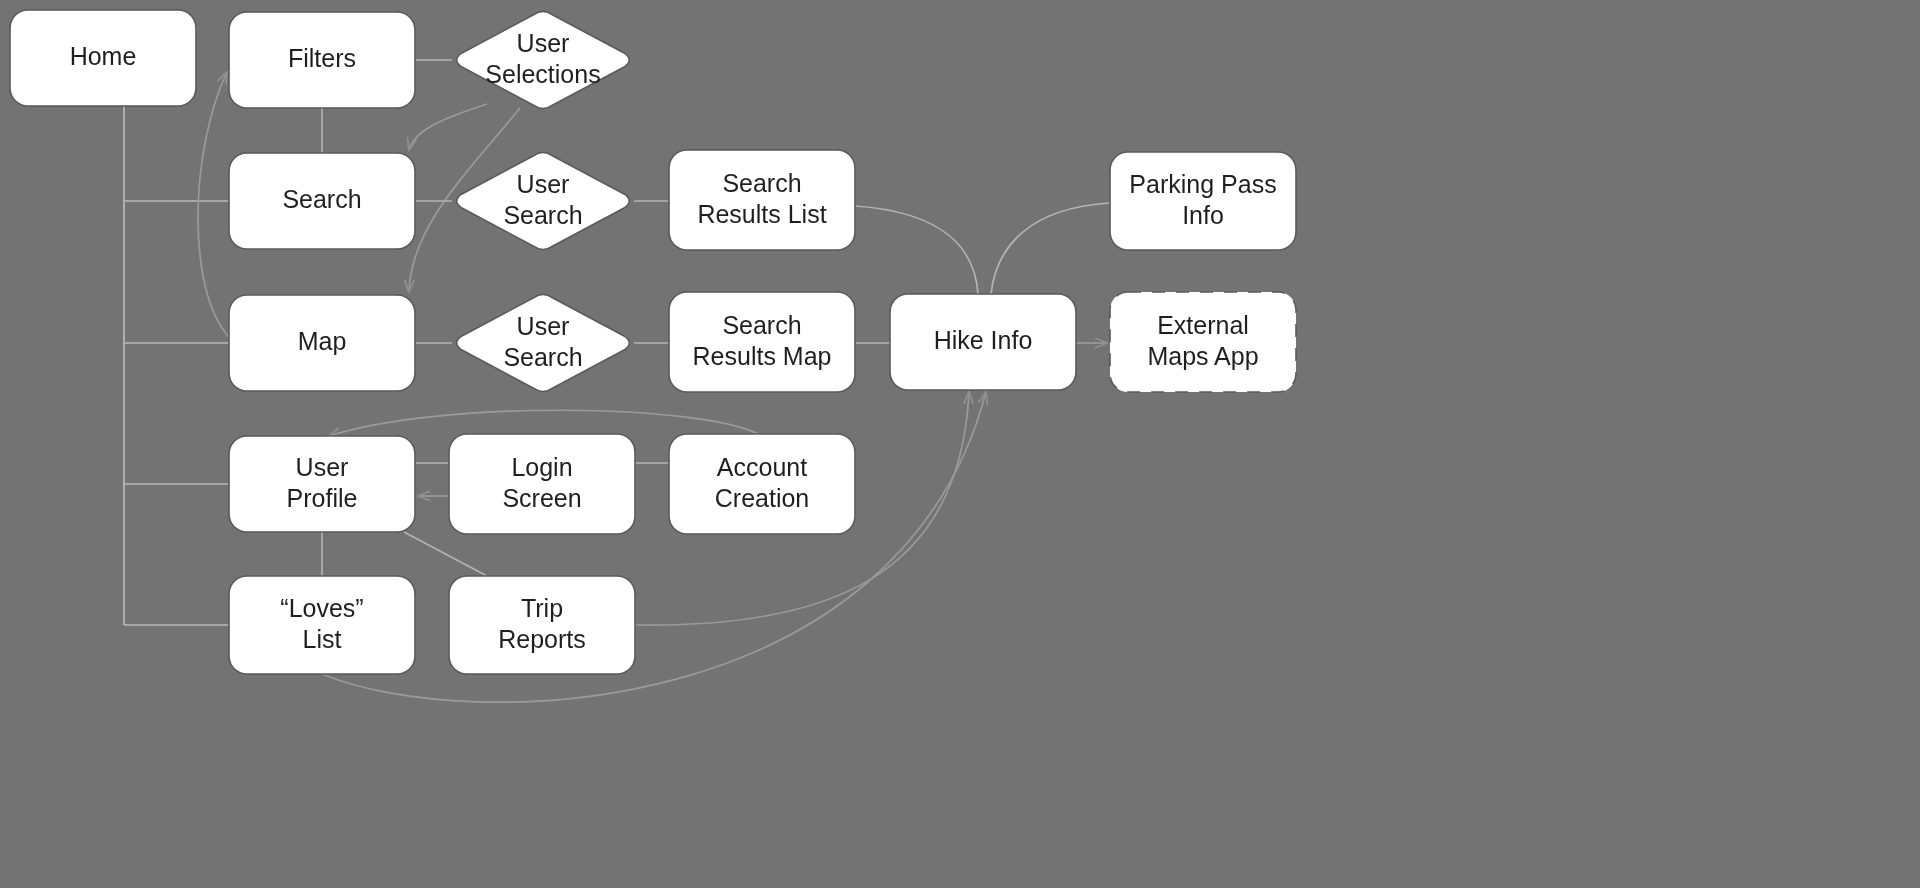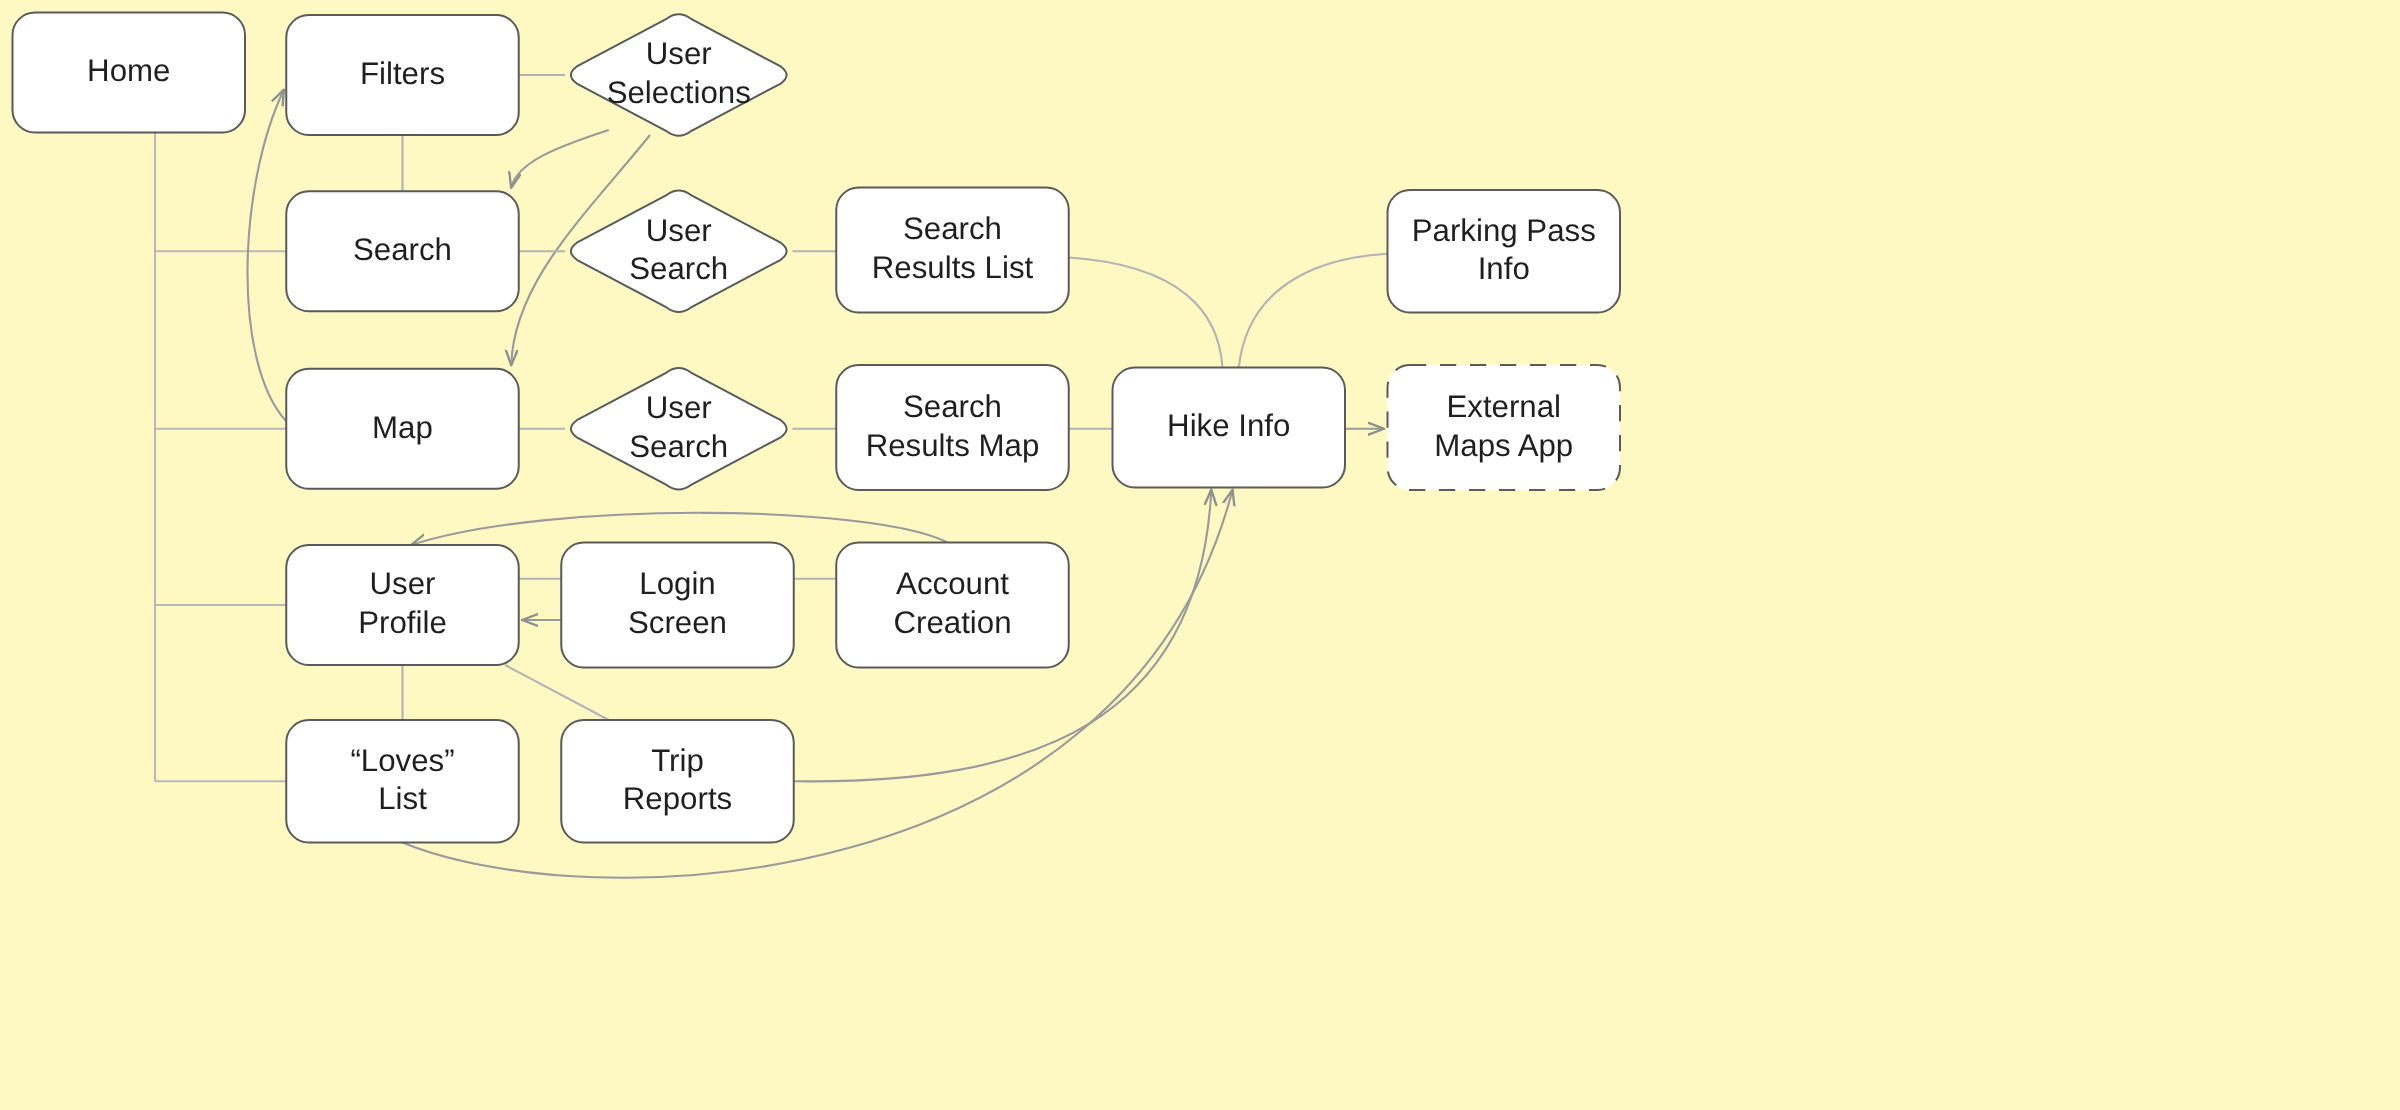--- a/index.html
+++ b/index.html
@@ -10,21 +10,21 @@
   body {
     width: 1920px;
     height: 888px;
     overflow: hidden;
     font-family: "Liberation Sans", sans-serif;
   }
   #diagram-root {
     position: relative;
     width: 1920px;
     height: 888px;
-    background: #fef9c3;
+    background: #737373;
   }
   svg#flowchart {
     display: block;
     width: 1920px;
     height: 888px;
   }
   .node-shape {
     fill: #ffffff;
     stroke: #5a5a5a;
     stroke-width: 1.6;

